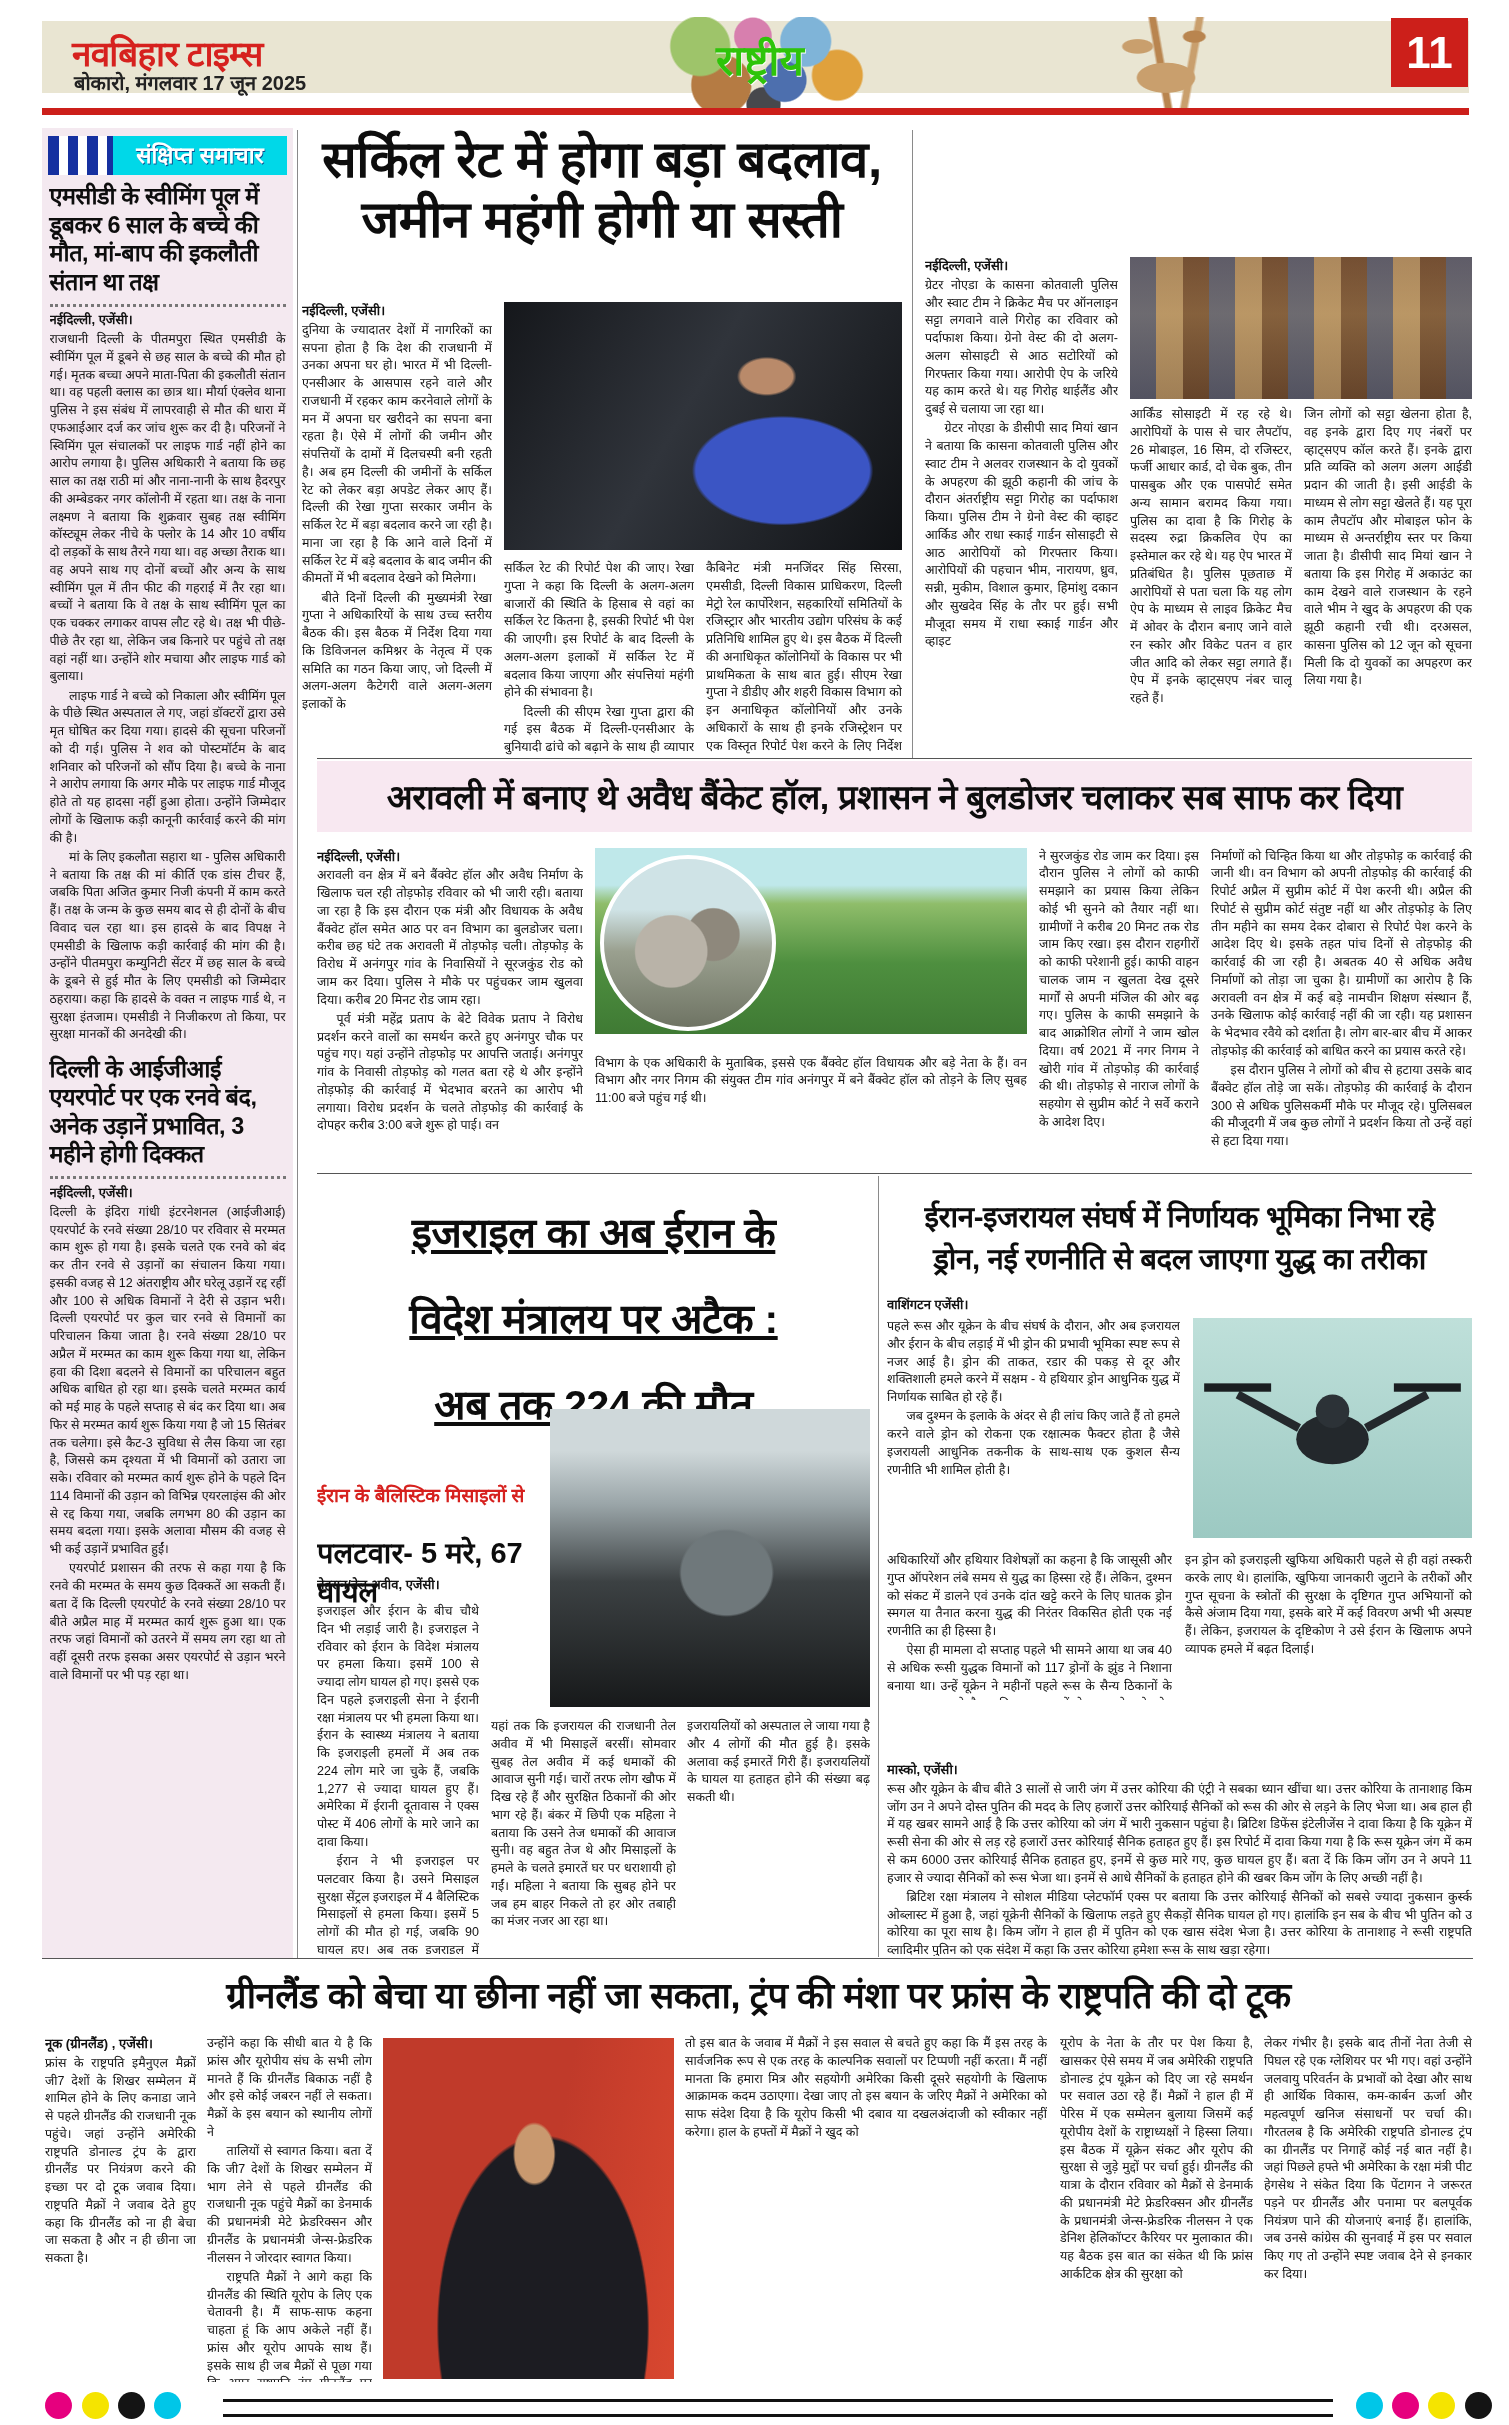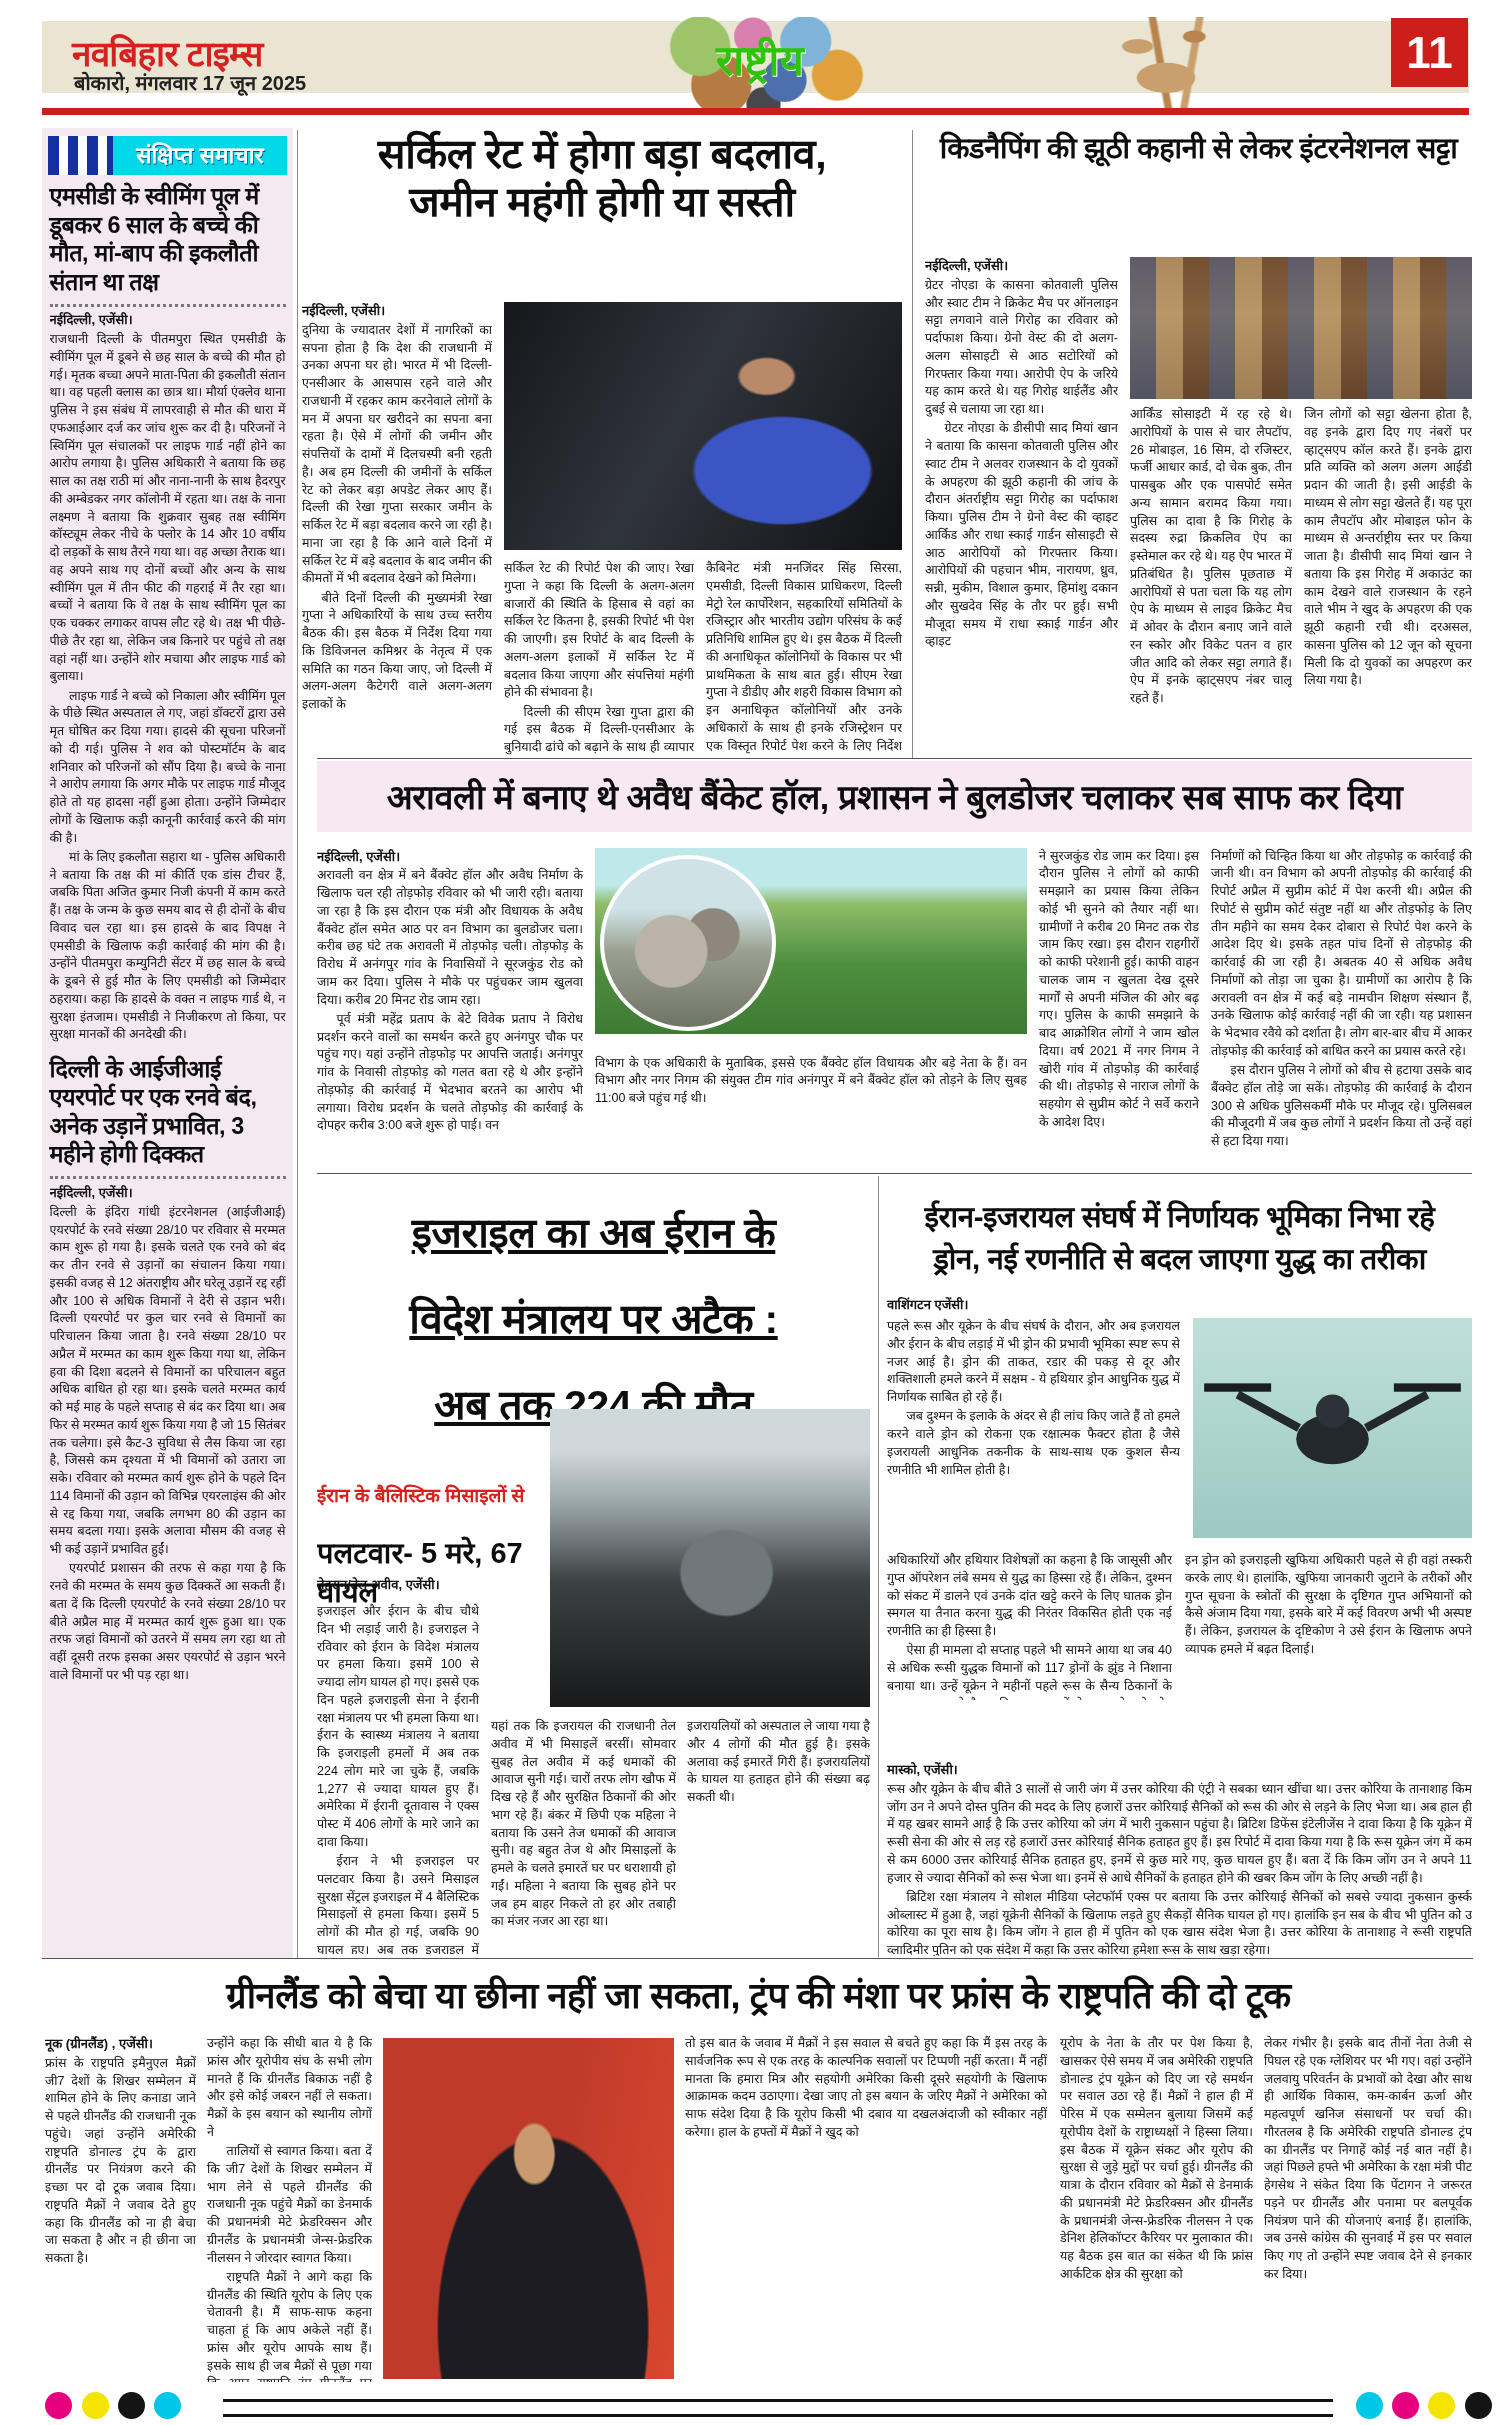--- a/index.html
+++ b/index.html
@@ -45,21 +45,21 @@
   .stripes{position:absolute;left:0;top:0;width:65px;height:39px;
      background:repeating-linear-gradient(90deg,#1530a0 0 10.6px,#ffffff 10.6px 19.6px);}
   .brief-box{position:absolute;left:65px;top:0;right:0;height:39px;background:#00d8e8;
      color:#ffffff;font-size:22.6px;font-weight:800;text-align:center;line-height:39px;
      text-shadow:0.8px 0.8px 0 #0a4e8e;}
   .rail-head{margin:7.5px 7.5px 4.5px 7.5px;font-size:23.4px;line-height:1.22;font-weight:800;
      border-bottom:3px dotted #777;padding-bottom:7.5px;letter-spacing:-0.4px;}
   .rail-body{margin:3px 7.5px 10.6px 7.5px;}
   
   .main-story{left:302px;top:130px;width:600px;height:633px;overflow:hidden;}
-  .ms-head{font-size:41px;line-height:1.18;text-align:center;}
+  .ms-head{font-size:51px;line-height:1.18;text-align:center;}
   .ms-body{position:absolute;left:0;top:172px;width:600px;height:453px;}
   .photo{overflow:hidden;}
   .photo-rekha{left:202px;top:0;width:398px;height:248px;
      background:
        radial-gradient(ellipse at 66% 30%,#b98a6a 0 7%,transparent 8%),
        radial-gradient(ellipse at 70% 68%,#3b55c4 0 22%,transparent 23%),
        linear-gradient(120deg,#15171b,#30343b 45%,#101215);}
   
   .right-story{left:925px;top:130px;width:547px;height:633px;overflow:hidden;}
   .rs-head{font-size:29px;line-height:1.3;text-align:center;}
@@ -159,21 +159,20 @@
         <span><p class="bp">सर्किल रेट की रिपोर्ट पेश की जाए। रेखा गुप्ता ने कहा कि दिल्ली के अलग-अलग बाजारों की स्थिति के हिसाब से वहां का सर्किल रेट कितना है, इसकी रिपोर्ट भी पेश की जाएगी। इस रिपोर्ट के बाद दिल्ली के अलग-अलग इलाकों में सर्किल रेट में बदलाव किया जाएगा और संपत्तियां महंगी होने की संभावना है।</p><p class="bp">दिल्ली की सीएम रेखा गुप्ता द्वारा की गई इस बैठक में दिल्ली-एनसीआर के बुनियादी ढांचे को बढ़ाने के साथ ही व्यापार को आसान बनाने पर चर्चा की गई। इस बैठक में सीएम के साथ</p></span>
       </div>
       <div class="colbox" style="left:404px;top:258px;width:196px;height:195px;">
         <span><p class="bp">कैबिनेट मंत्री मनजिंदर सिंह सिरसा, एमसीडी, दिल्ली विकास प्राधिकरण, दिल्ली मेट्रो रेल कार्पोरेशन, सहकारियों समितियों के रजिस्ट्रार और भारतीय उद्योग परिसंघ के कई प्रतिनिधि शामिल हुए थे। इस बैठक में दिल्ली की अनाधिकृत कॉलोनियों के विकास पर भी प्राथमिकता के साथ बात हुई। सीएम रेखा गुप्ता ने डीडीए और शहरी विकास विभाग को इन अनाधिकृत कॉलोनियों और उनके अधिकारों के साथ ही इनके रजिस्ट्रेशन पर एक विस्तृत रिपोर्ट पेश करने के लिए निर्देश दिया है।</p></span>
       </div>
     </div>
   </section>
   <div class="abs vr" style="left:912px;top:130px;height:628px;"></div>
 
   <section class="abs right-story">
-    <div class="rs-head hl">किडनैपिंग की झूठी कहानी से लेकर इंटरनेशनल सट्टा</div>
     <div class="rs-body">
       <div class="colbox" style="left:0;top:0;width:193px;height:498px;">
         <span class="dateline">नईदिल्ली, एजेंसी।</span>
         <span><p class="bp">ग्रेटर नोएडा के कासना कोतवाली पुलिस और स्वाट टीम ने क्रिकेट मैच पर ऑनलाइन सट्टा लगवाने वाले गिरोह का रविवार को पर्दाफाश किया। ग्रेनो वेस्ट की दो अलग-अलग सोसाइटी से आठ सटोरियों को गिरफ्तार किया गया। आरोपी ऐप के जरिये यह काम करते थे। यह गिरोह थाईलैंड और दुबई से चलाया जा रहा था।</p><p class="bp">ग्रेटर नोएडा के डीसीपी साद मियां खान ने बताया कि कासना कोतवाली पुलिस और स्वाट टीम ने अलवर राजस्थान के दो युवकों के अपहरण की झूठी कहानी की जांच के दौरान अंतर्राष्ट्रीय सट्टा गिरोह का पर्दाफाश किया। पुलिस टीम ने ग्रेनो वेस्ट की व्हाइट आर्किड और राधा स्काई गार्डन सोसाइटी से आठ आरोपियों को गिरफ्तार किया। आरोपियों की पहचान भीम, नारायण, ध्रुव, सन्नी, मुकीम, विशाल कुमार, हिमांशु दकान और सुखदेव सिंह के तौर पर हुई। सभी मौजूदा समय में राधा स्काई गार्डन और व्हाइट</p></span>
       </div>
       <div class="abs photo photo-police"></div>
       <div class="colbox" style="left:205px;top:149px;width:162px;height:347px;">
         <span><p class="bp">आर्किंड सोसाइटी में रह रहे थे। आरोपियों के पास से चार लैपटॉप, 26 मोबाइल, 16 सिम, दो रजिस्टर, फर्जी आधार कार्ड, दो चेक बुक, तीन पासबुक और एक पासपोर्ट समेत अन्य सामान बरामद किया गया। पुलिस का दावा है कि गिरोह के सदस्य रुद्रा क्रिकलिव ऐप का इस्तेमाल कर रहे थे। यह ऐप भारत में प्रतिबंधित है। पुलिस पूछताछ में आरोपियों से पता चला कि यह लोग ऐप के माध्यम से लाइव क्रिकेट मैच में ओवर के दौरान बनाए जाने वाले रन स्कोर और विकेट पतन व हार जीत आदि को लेकर सट्टा लगाते हैं। ऐप में इनके व्हाट्सएप नंबर चालू रहते हैं।</p></span>
       </div>
       <div class="colbox" style="left:379px;top:149px;width:168px;height:347px;">

